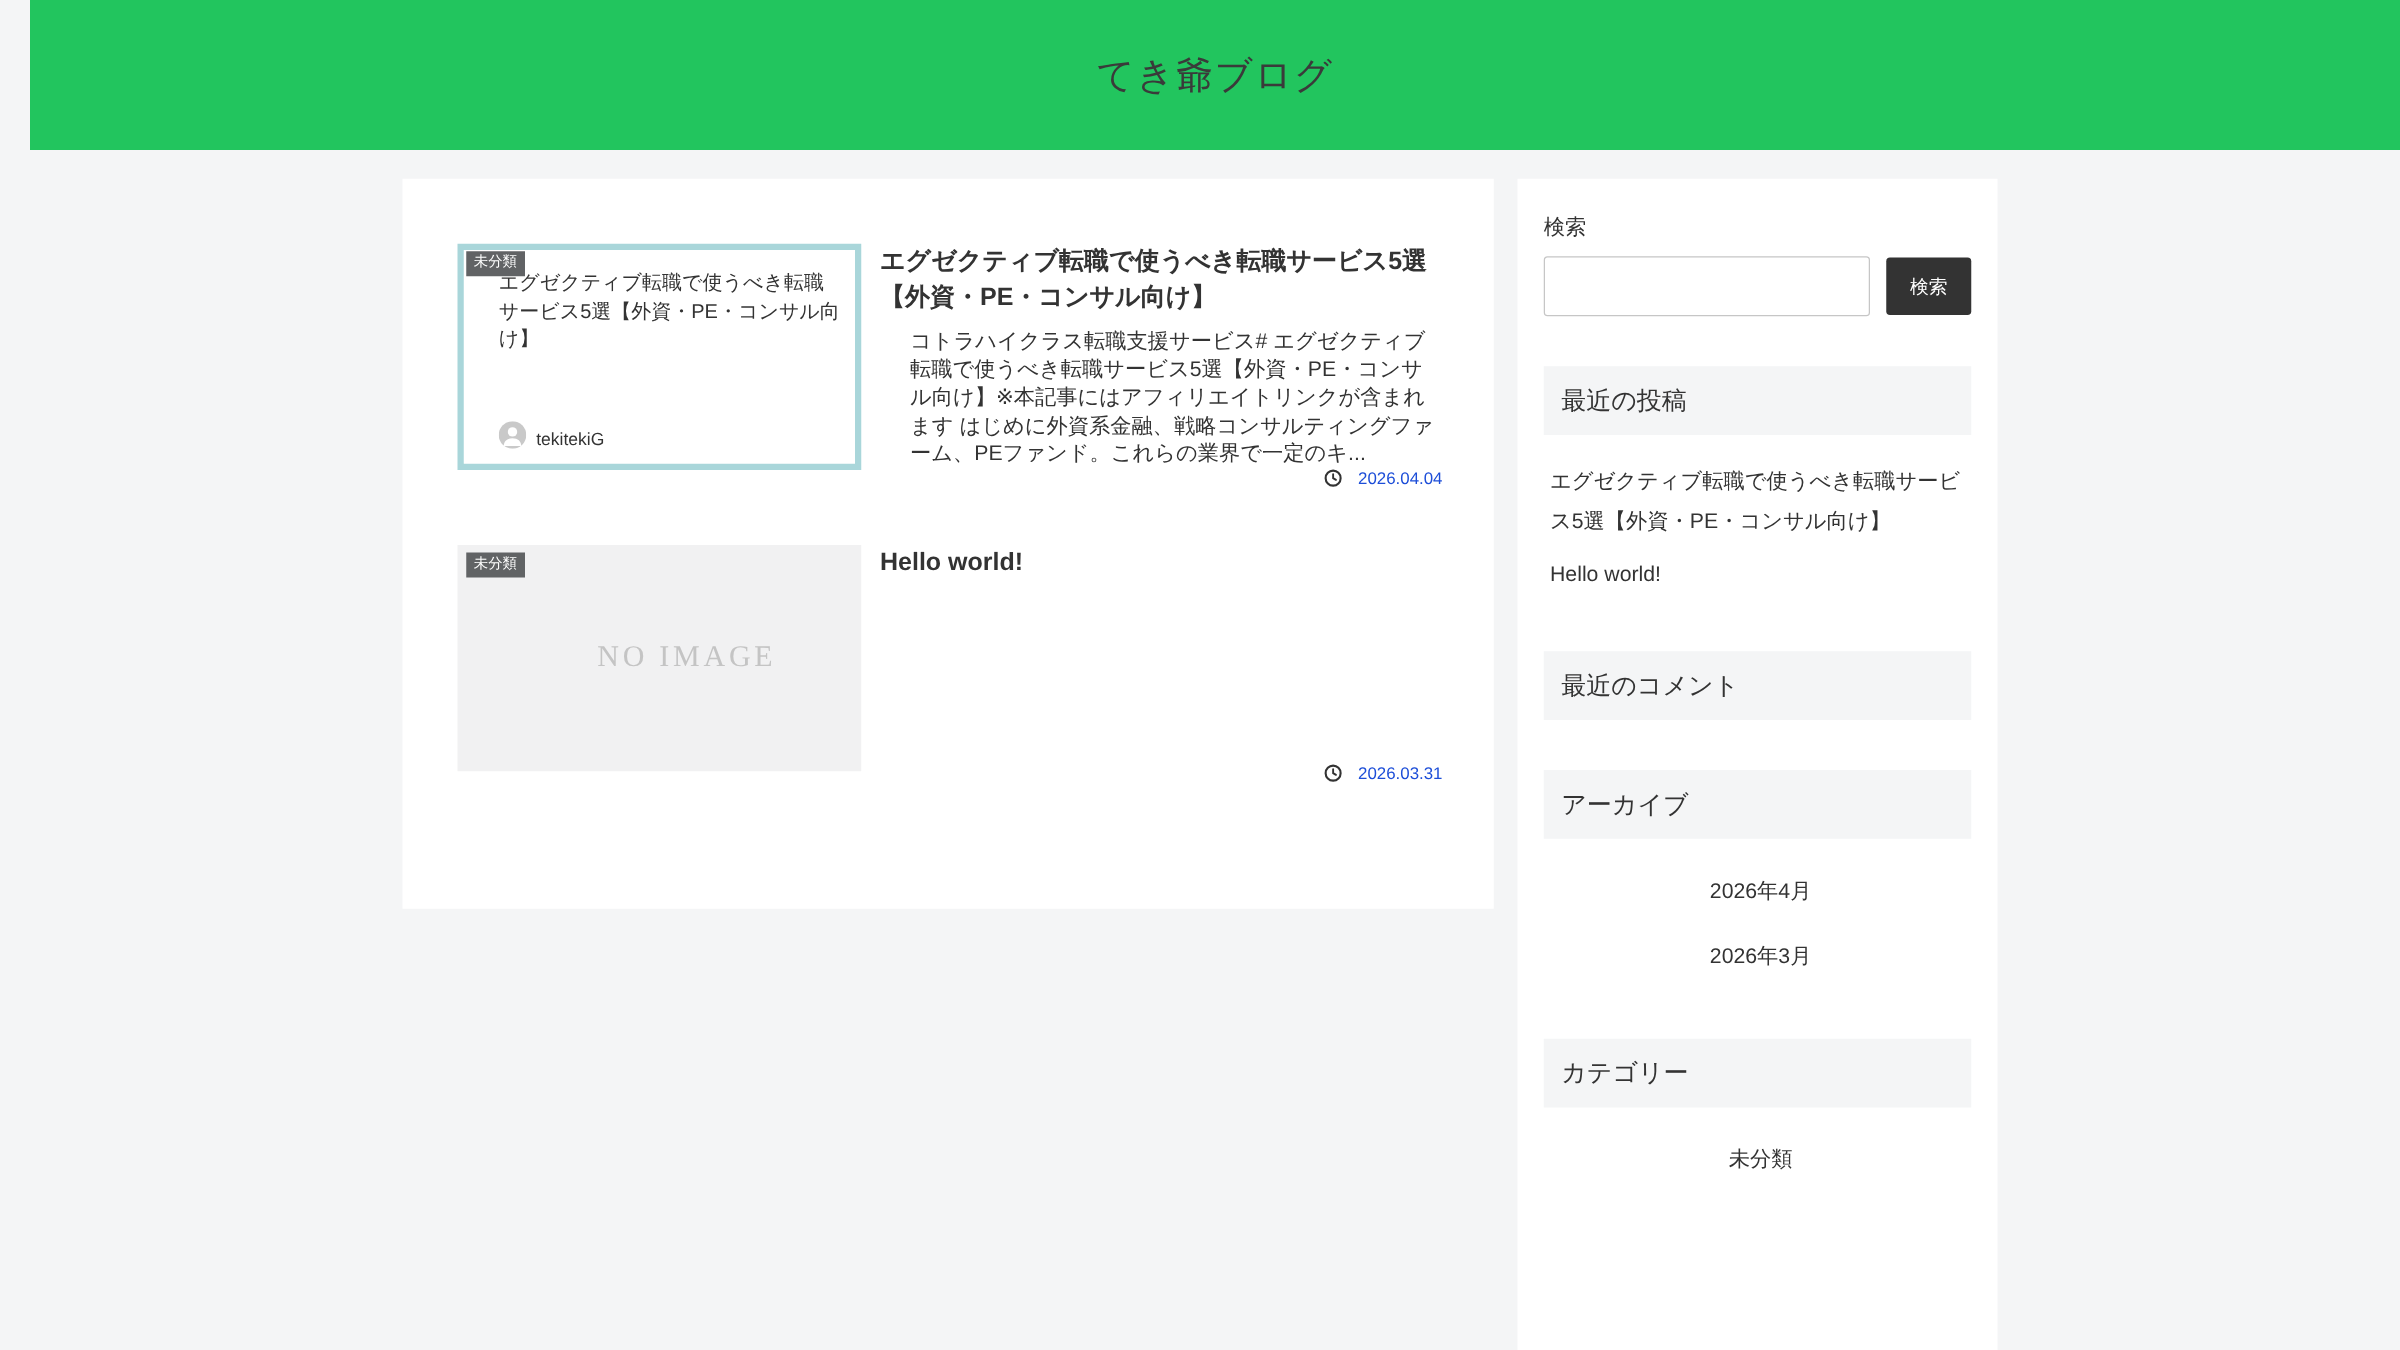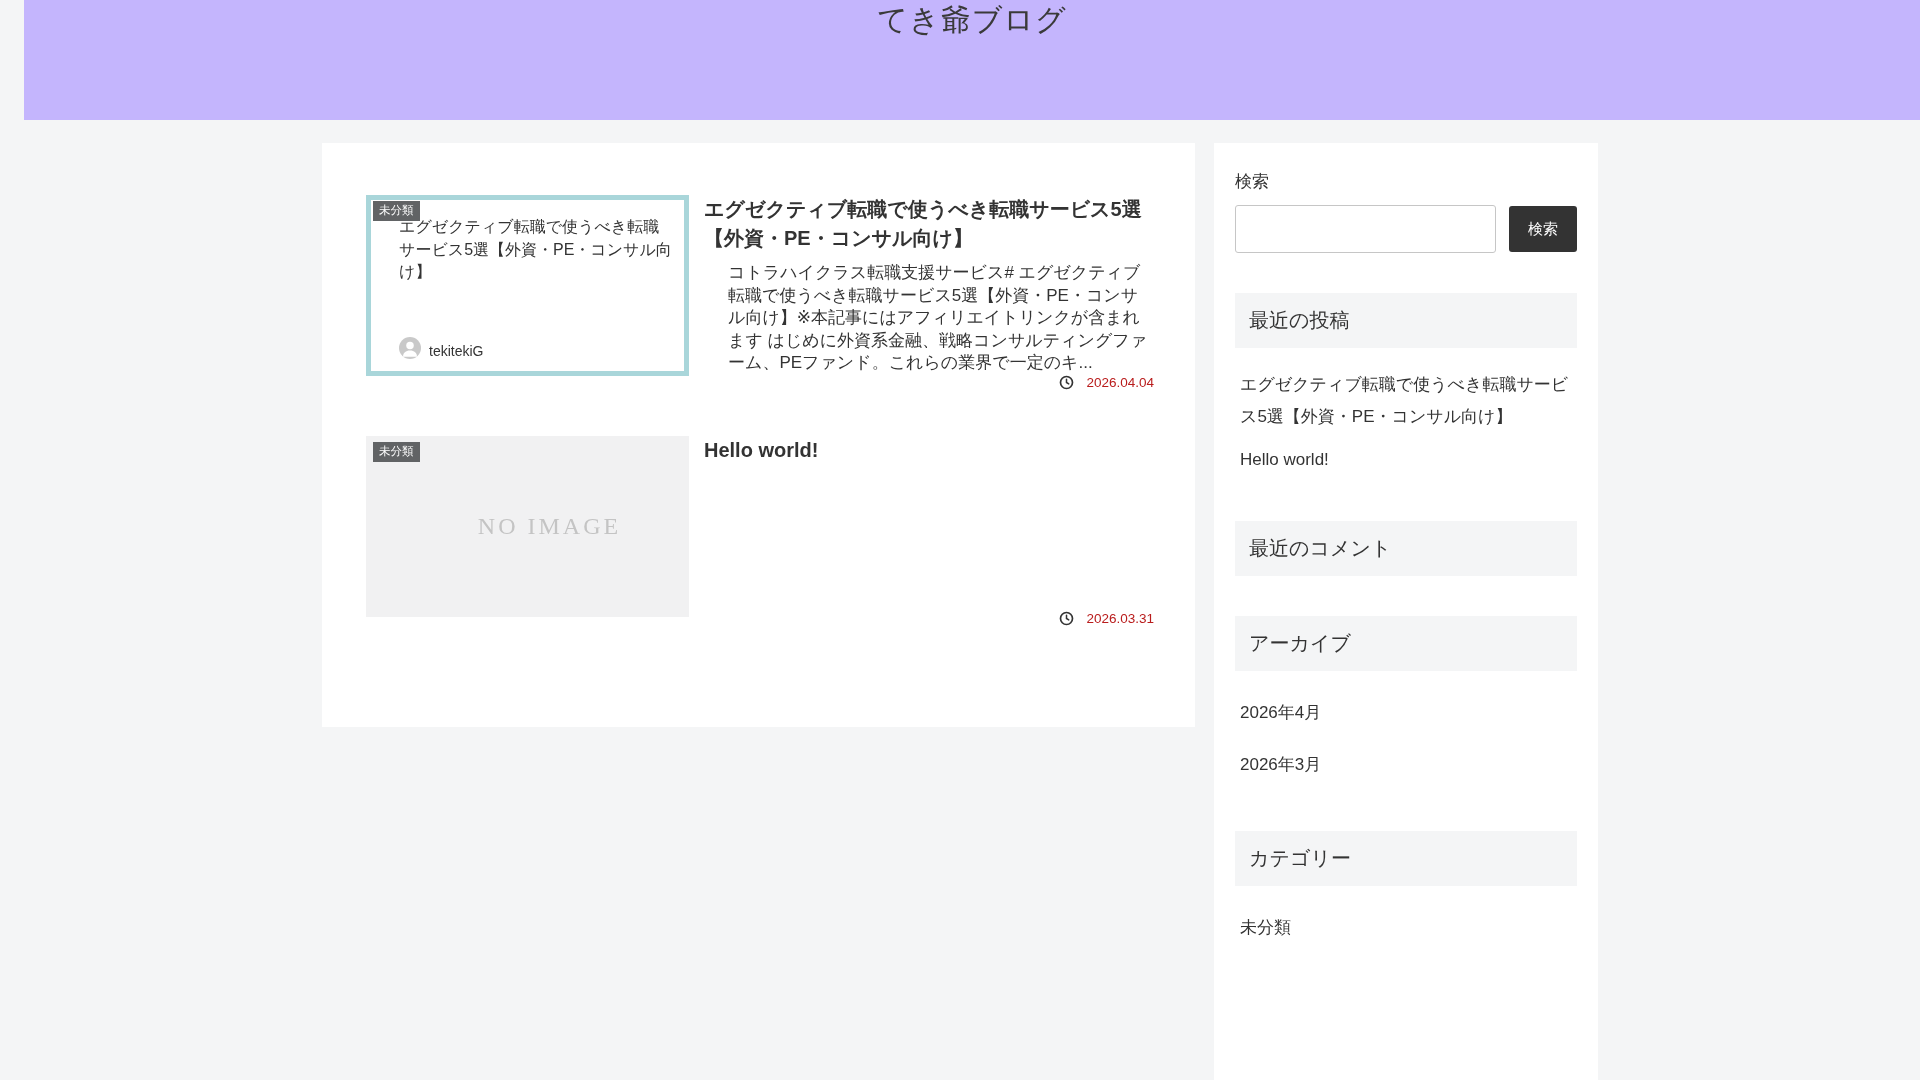--- a/index.html
+++ b/index.html
@@ -3,21 +3,21 @@
 <meta charset="utf-8">
 <style>
   * { margin:0; padding:0; box-sizing:border-box; }
   html,body { width:1920px; height:1080px; overflow:hidden; }
   body {
     background:#f4f5f6;
     font-family:"Liberation Sans","DejaVu Sans",sans-serif;
     color:#333;
   }
   
-  .site-header { background:#c4b5fd; height:120px; display:flex; justify-content:center;margin-left:24px; }
+  .site-header { background:#22c55e; height:120px; display:flex; align-items:center; justify-content:center;margin-left:24px; }
   .site-title { font-size:30px; font-weight:500; color:#3a3a3a; letter-spacing:1px; cursor:pointer; }
 
   
   .wrapper { width:1276px; margin:23px auto 0; display:flex; gap:19px; align-items:flex-start; }
   .main-col { width:873px; height:584px; background:#fff; padding:52px 41px 0 44px; }
   .sidebar  { width:384px; min-height:937px; background:#fff; padding:27px 21px 40px 21px; }
 
   
   .entry { display:flex; gap:15px; cursor:pointer; }
   .entry-first { margin-bottom:46px; }
@@ -29,33 +29,33 @@
   .author-name { font-size:14px; color:#333; }
   .badge { position:absolute; background:#616365; color:#fff; font-size:11.5px; line-height:1.2; padding:3px 6px; z-index:2; }
   .thumb-card .badge { top:1px; left:2px; }
   .thumb-noimage .badge { top:6px; left:7px; }
   .thumb-noimage { background:#f1f1f2; display:flex; align-items:center; justify-content:center; }
   .noimage-text { font-family:"Liberation Serif","DejaVu Serif",serif; font-size:24px; letter-spacing:3px; color:#c4c4c4;margin-left:44px; }
 
   .entry-body { flex:1; display:flex; flex-direction:column; min-height:190px; }
   .entry-title { font-size:20px; font-weight:bold; line-height:1.45; color:#333; }
   .entry-excerpt { font-size:17px; line-height:1.33; margin-top:9px; color:#333;margin-left:24px; }
-  .entry-date { margin-top:auto; align-self:flex-end; display:flex; align-items:center; gap:12px; font-size:13.5px; color:#b91c1c; }
+  .entry-date { margin-top:auto; align-self:flex-end; display:flex; align-items:center; gap:12px; font-size:13.5px; color:#1d4ed8; }
   .clock-icon svg { display:block; }
 
   
   .search-label { font-size:17px; color:#333; margin-bottom:12px; }
   .search-row { display:flex; gap:13px; align-items:center; }
   .search-input { flex:1; height:48px; border:1px solid #c6c6c6; border-radius:3px; background:#fff; font-size:16px; padding:0 10px; font-family:inherit; }
   .search-button { width:68px; height:46px; background:#333333; color:#fff; border:none; border-radius:3px; font-size:15px; font-family:inherit; cursor:pointer; }
 
   .widget-heading { margin-top:40px; background:#f4f5f6; height:55px; display:flex; align-items:center; padding-left:14px; font-size:20px; font-weight:normal; color:#333; }
   .widget-list { list-style:none; margin-top:16px; }
   .widget-list li { font-size:17px; line-height:1.9; padding:5px 0 5px 5px; color:#333; cursor:pointer; }
-  .archive-list li, .category-list li { padding:10px 0 10px 5px; }
+  .archive-list li, .category-list li { padding:10px 0 10px 5px;text-align:center; }
 
   .comment-line { margin-top:24px; font-size:17px; line-height:1.95; padding-left:0; color:#333; }
   .comment-line a { color:#2b54c8; text-decoration:underline; cursor:pointer; }
   .comment-connector { margin:0 5px; }
   .comment-suffix { margin-left:5px; }
 </style>
 </head>
 <body>
 
 <header class="site-header">

